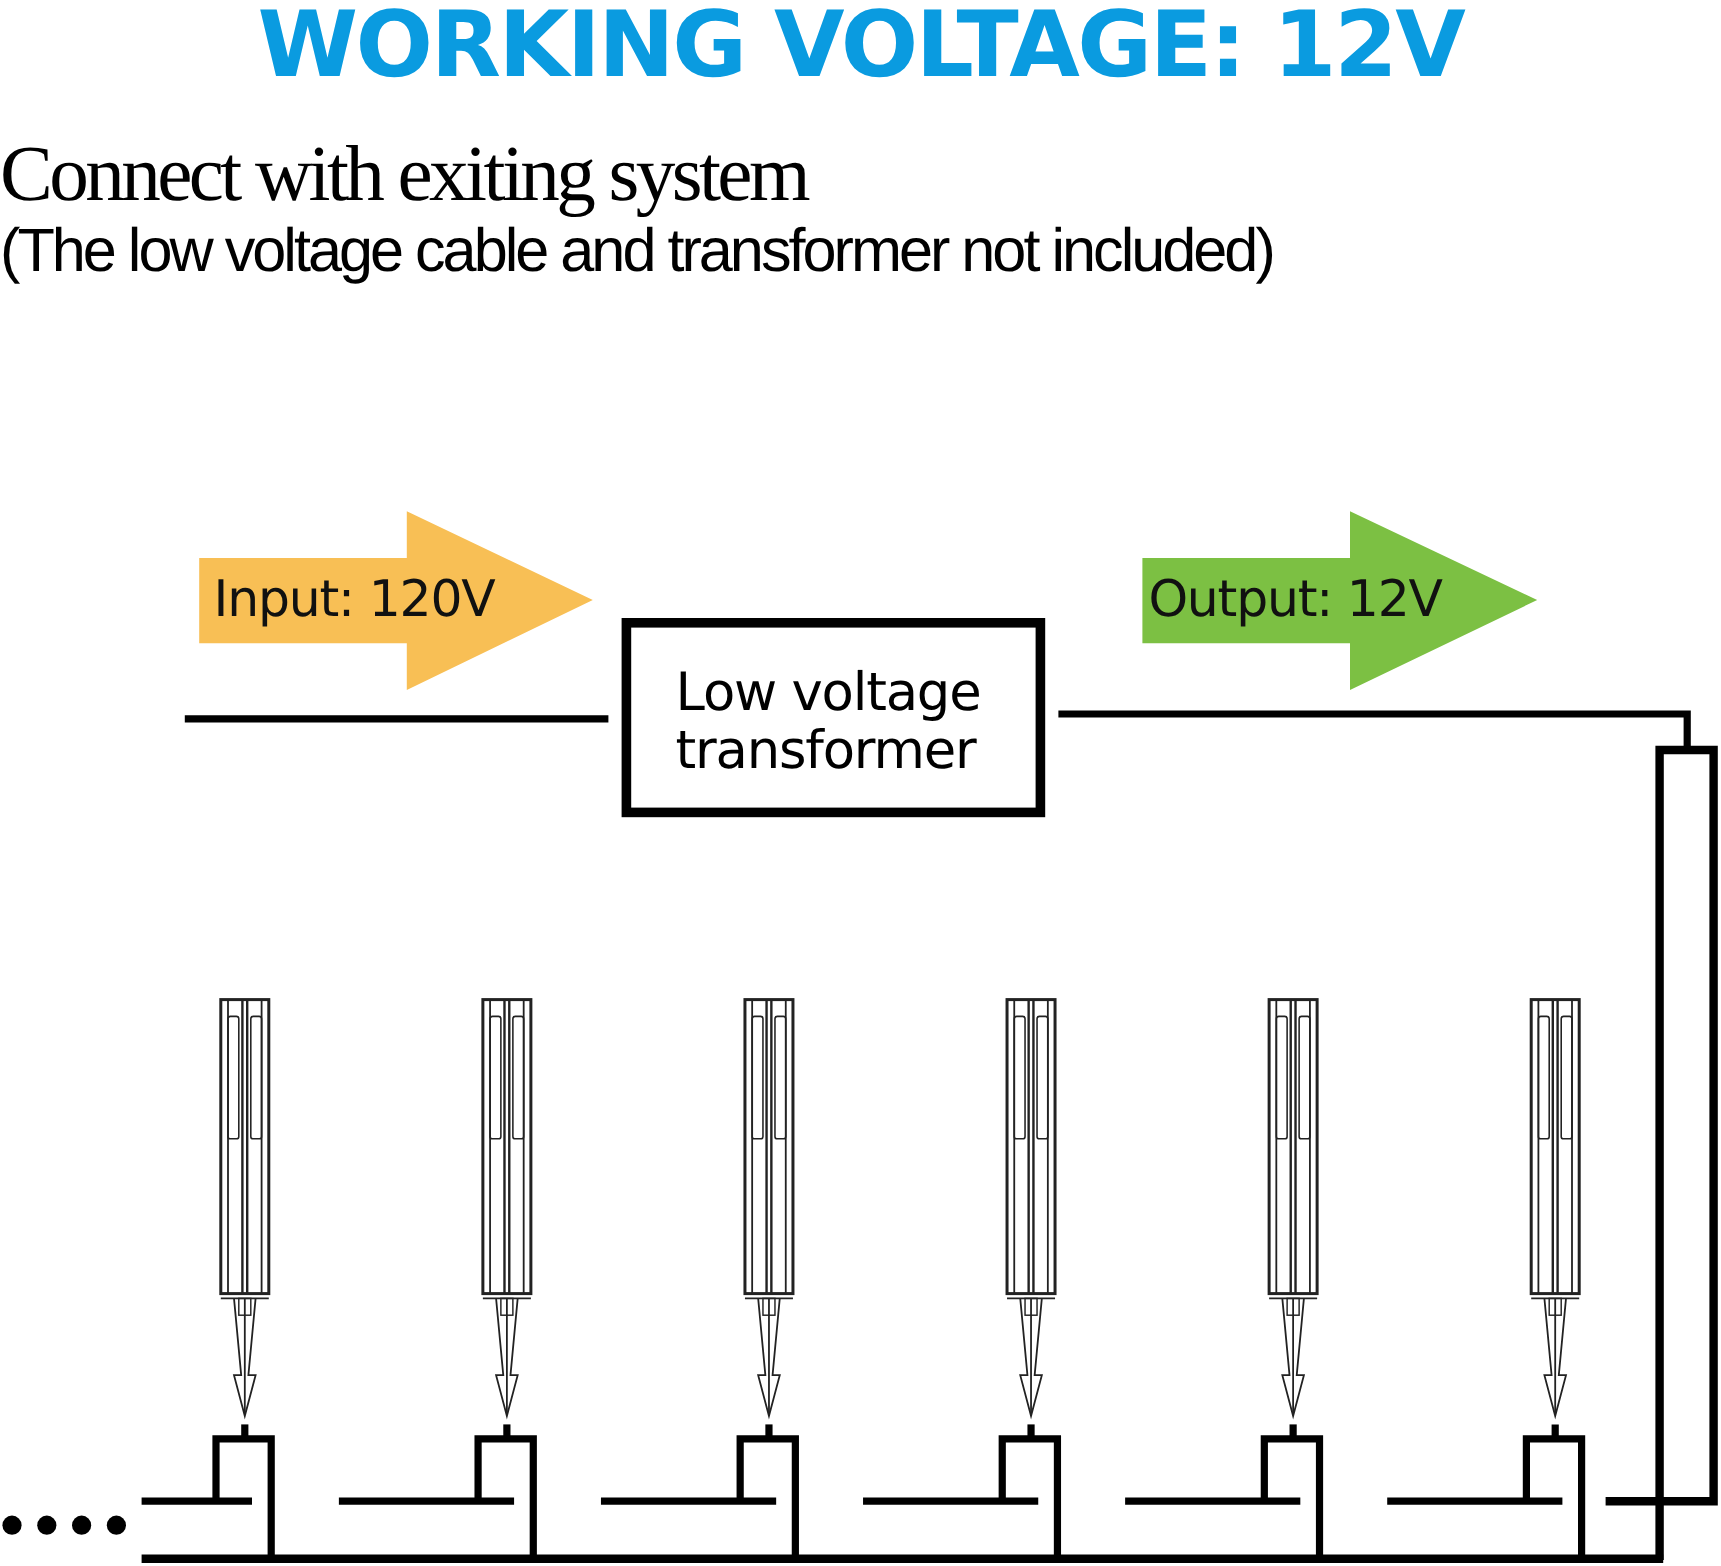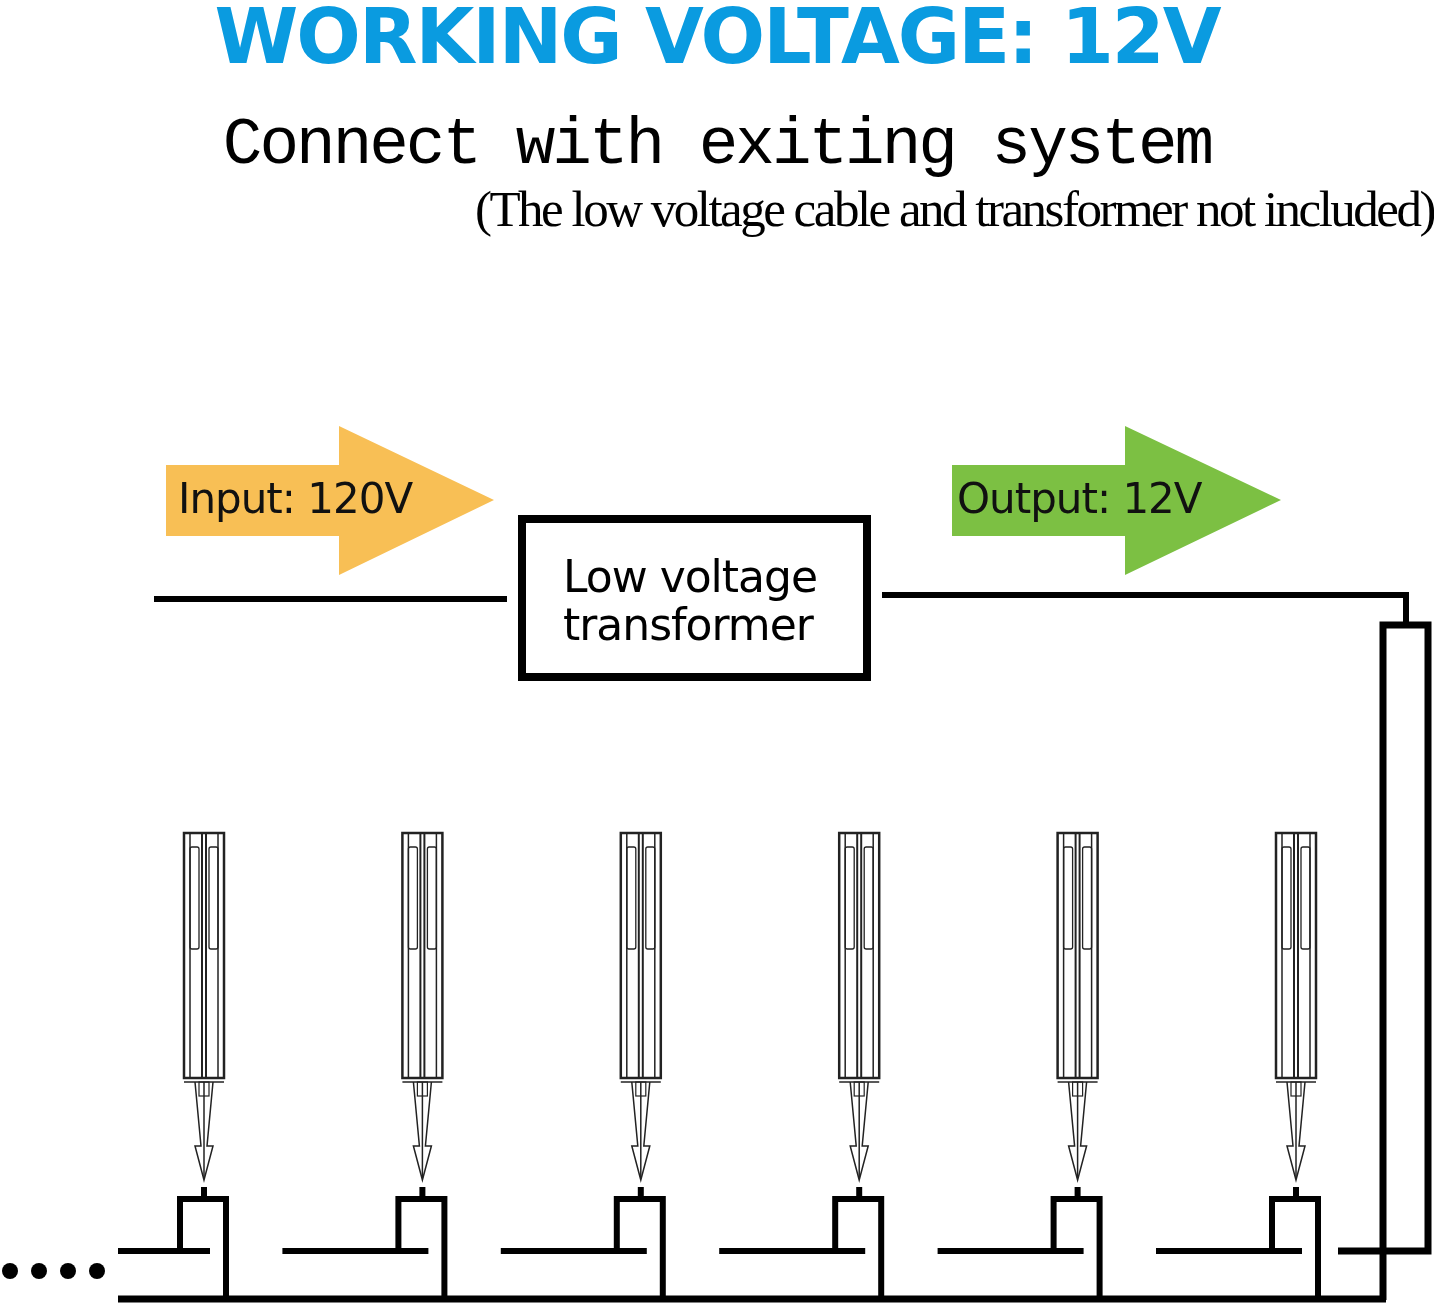--- a/index.html
+++ b/index.html
@@ -3,27 +3,27 @@
   <meta charset="utf-8">
   <style>
     html, body { margin: 0; padding: 0; background: #ffffff; }
     body { width: 1434px; height: 1305px; position: relative; overflow: hidden; font-family: "DejaVu Sans", sans-serif; }
     .title {
       position: absolute; left: 0; top: -6px; width: 1434px; text-align: center;
       font-family: "DejaVu Sans", sans-serif; font-weight: bold; font-size: 76px;
       letter-spacing: -2px; line-height: 86px; color: #0a9be0;
     }
     .subtitle {
-      position: absolute; left: 0; top: 108px; width: 1434px; text-align: center;
-      font-family: Liberation Mono, monospace; font-size: 66px; letter-spacing: -3px;
+      position: absolute; left: 0; top: 108px; width: 1434px; text-align: left;
+      font-family: Liberation Serif, serif; font-size: 66px; letter-spacing: -3px;
       line-height: 76px; color: #000;
     }
     .note {
-      position: absolute; left: 0; top: 178px; width: 1434px; text-align: right;
-      font-family: Liberation Serif, serif; font-size: 51px; letter-spacing: -2.5px;
+      position: absolute; left: 0; top: 178px; width: 1434px; text-align: left;
+      font-family: Liberation Sans, sans-serif; font-size: 51px; letter-spacing: -2.5px;
       line-height: 62px; color: #000;
     }
     svg#diagram { position: absolute; left: 0; top: 0; }
     .arrow-label { font-family: "DejaVu Sans", sans-serif; font-size: 42px; letter-spacing: -1px; fill: #111; }
     .box-label { font-family: "DejaVu Sans", sans-serif; font-size: 44px; letter-spacing: -1px; fill: #000; }
   </style>
 </head>
 <body>
 
 <div class="title" style="color: rgb(10, 155, 224);">WORKING VOLTAGE: 12V</div>

